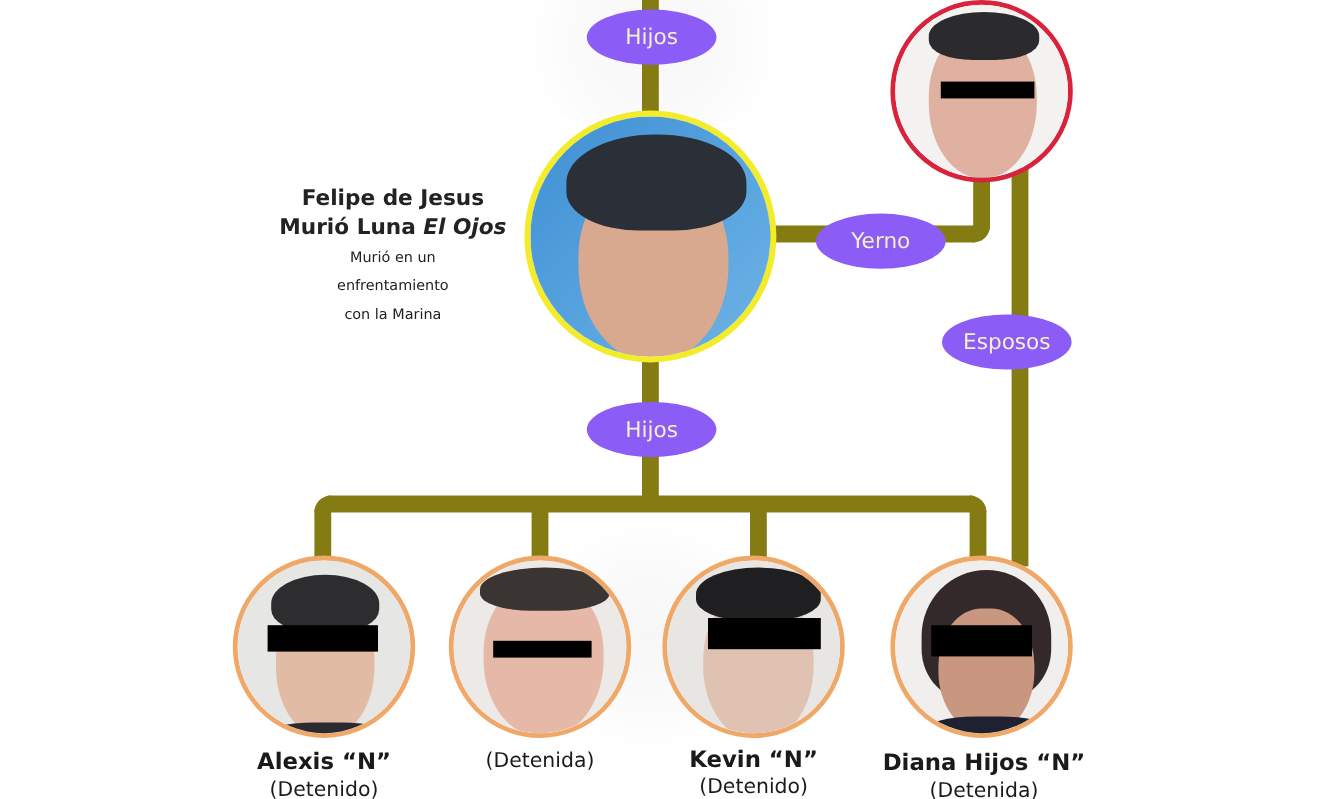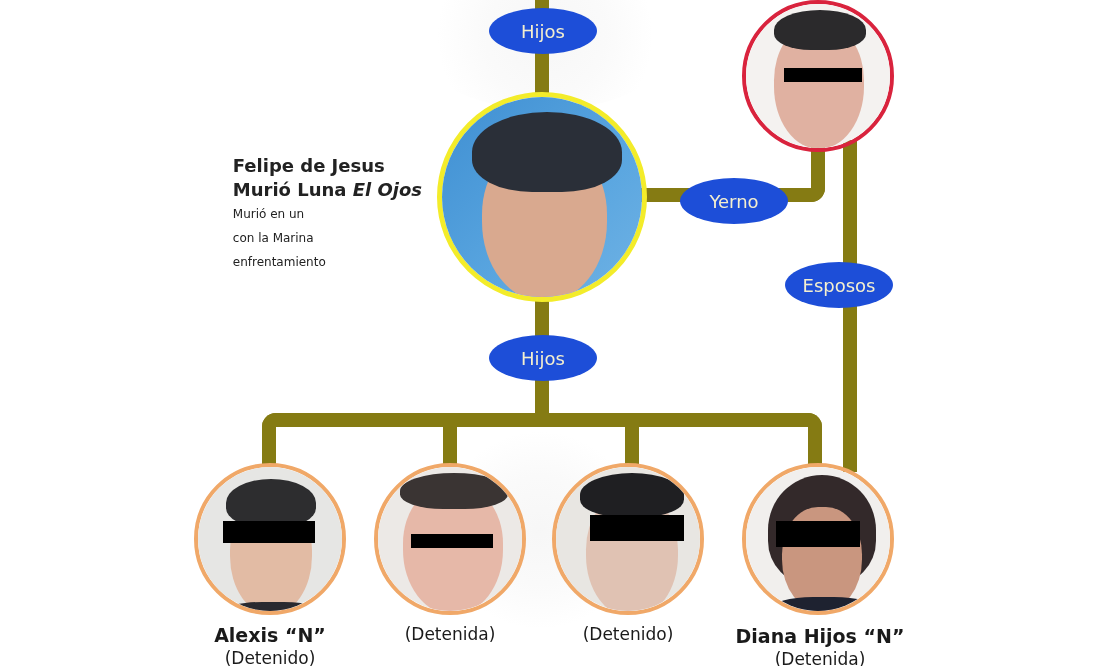--- a/index.html
+++ b/index.html
@@ -5,36 +5,36 @@
     html, body { margin: 0; padding: 0; }
     body {
       width: 1100px; height: 666px; overflow: hidden; position: relative;
       background: #ffffff;
       font-family: "DejaVu Sans", "Liberation Sans", sans-serif;
     }
     .canvas { position: absolute; left: 0; top: 0; width: 1100px; height: 666px; }
     .wm { position: absolute; border-radius: 50%; opacity: 0.07; background: radial-gradient(circle, #888 0%, #bbb 40%, transparent 70%); }
     .line { position: absolute; background: #857b13; }
     .pill {
-      position: absolute; background: #1d4ed8; color: #f4efcf;
+      position: absolute; background: #8b5cf6; color: #f4efcf;
       border-radius: 50%; display: flex; align-items: center; justify-content: center;
       font-size: 18px;
     }
     .photo {
       position: absolute; border-radius: 50%; overflow: hidden; box-sizing: border-box;
     }
     .photo .bg { position: absolute; inset: 0; }
     .photo .hair { position: absolute; border-radius: 50% 50% 40% 40%; }
     .photo .face { position: absolute; border-radius: 45% 45% 50% 50%; }
     .photo .bar { position: absolute; background: #000; }
     .photo .shirt { position: absolute; border-radius: 40% 40% 0 0; }
     .caption { position: absolute; text-align: center; color: #1a1a1a; }
     .caption .nm { font-weight: bold; font-size: 19px; white-space: nowrap; }
     .caption .st { font-size: 17px; white-space: nowrap; margin-top: 2px; }
-    .desc { position: absolute; right: 678px; top: 154px; text-align: left; color: #222; line-height: 24px; }
+    .desc { position: absolute; right: 678px; top: 154px; text-align: center; color: #222; line-height: 24px; }
     .desc .n1, .desc .n2 { font-weight: bold; font-size: 18px; }
     .desc .d { font-size: 12px; }
     .desc i { font-style: italic; }
   </style>
 </head>
 <body>
 
 <div class="canvas">
 
   <div class="wm" style="left:410px;top:-40px;width:270px;height:150px;"></div>
@@ -59,22 +59,22 @@
   <div class="photo" style="left:437px;top:92px;width:210px;height:210px;border:5px solid #f3ec2a;">
     <div class="bg" style="background:linear-gradient(135deg,#3f8fd2,#5aa6e0 60%,#6fb2e4);"></div>
     <div class="face" style="left:40px;top:45px;width:125px;height:160px;background:#d9a98f;"></div>
     <div class="hair" style="left:30px;top:15px;width:150px;height:80px;background:#2a2f38;"></div>
   </div>
 
   <div class="desc">
     <div class="n1">Felipe de Jesus</div>
     <div class="n2"><span>Murió Luna </span><i>El Ojos</i></div>
     <div class="d">Murió en un</div>
+    <div class="d">enfrentamiento</div>
     <div class="d">con la Marina</div>
-    <div class="d">enfrentamiento</div>
   </div>
 
   <div class="photo" style="left:742px;top:0;width:152px;height:152px;border:4px solid #d9233d;">
     <div class="bg" style="background:#f4f2f0;"></div>
     <div class="face" style="left:28px;top:20px;width:90px;height:125px;background:#e0b1a1;"></div>
     <div class="hair" style="left:28px;top:6px;width:92px;height:40px;background:#2b2a2c;"></div>
     <div class="bar" style="left:38px;top:64px;width:78px;height:14px;"></div>
   </div>
 
   <div class="photo" style="left:194px;top:463px;width:152px;height:152px;border:4px solid #f0a868;">
@@ -108,20 +108,21 @@
   </div>
 
   <div class="caption" style="left:170px;top:624px;width:200px;">
     <div class="nm">Alexis “N”</div>
     <div class="st">(Detenido)</div>
   </div>
   <div class="caption" style="left:350px;top:622px;width:200px;">
     <div class="st">(Detenida)</div>
   </div>
   <div class="caption" style="left:528px;top:622px;width:200px;">
+    <div class="nm">Kevin “N”</div>
     <div class="st">(Detenido)</div>
   </div>
   <div class="caption" style="left:700px;top:625px;width:240px;">
     <div class="nm">Diana Hijos “N”</div>
     <div class="st">(Detenida)</div>
   </div>
 
 </div>
 
 </body></html>

